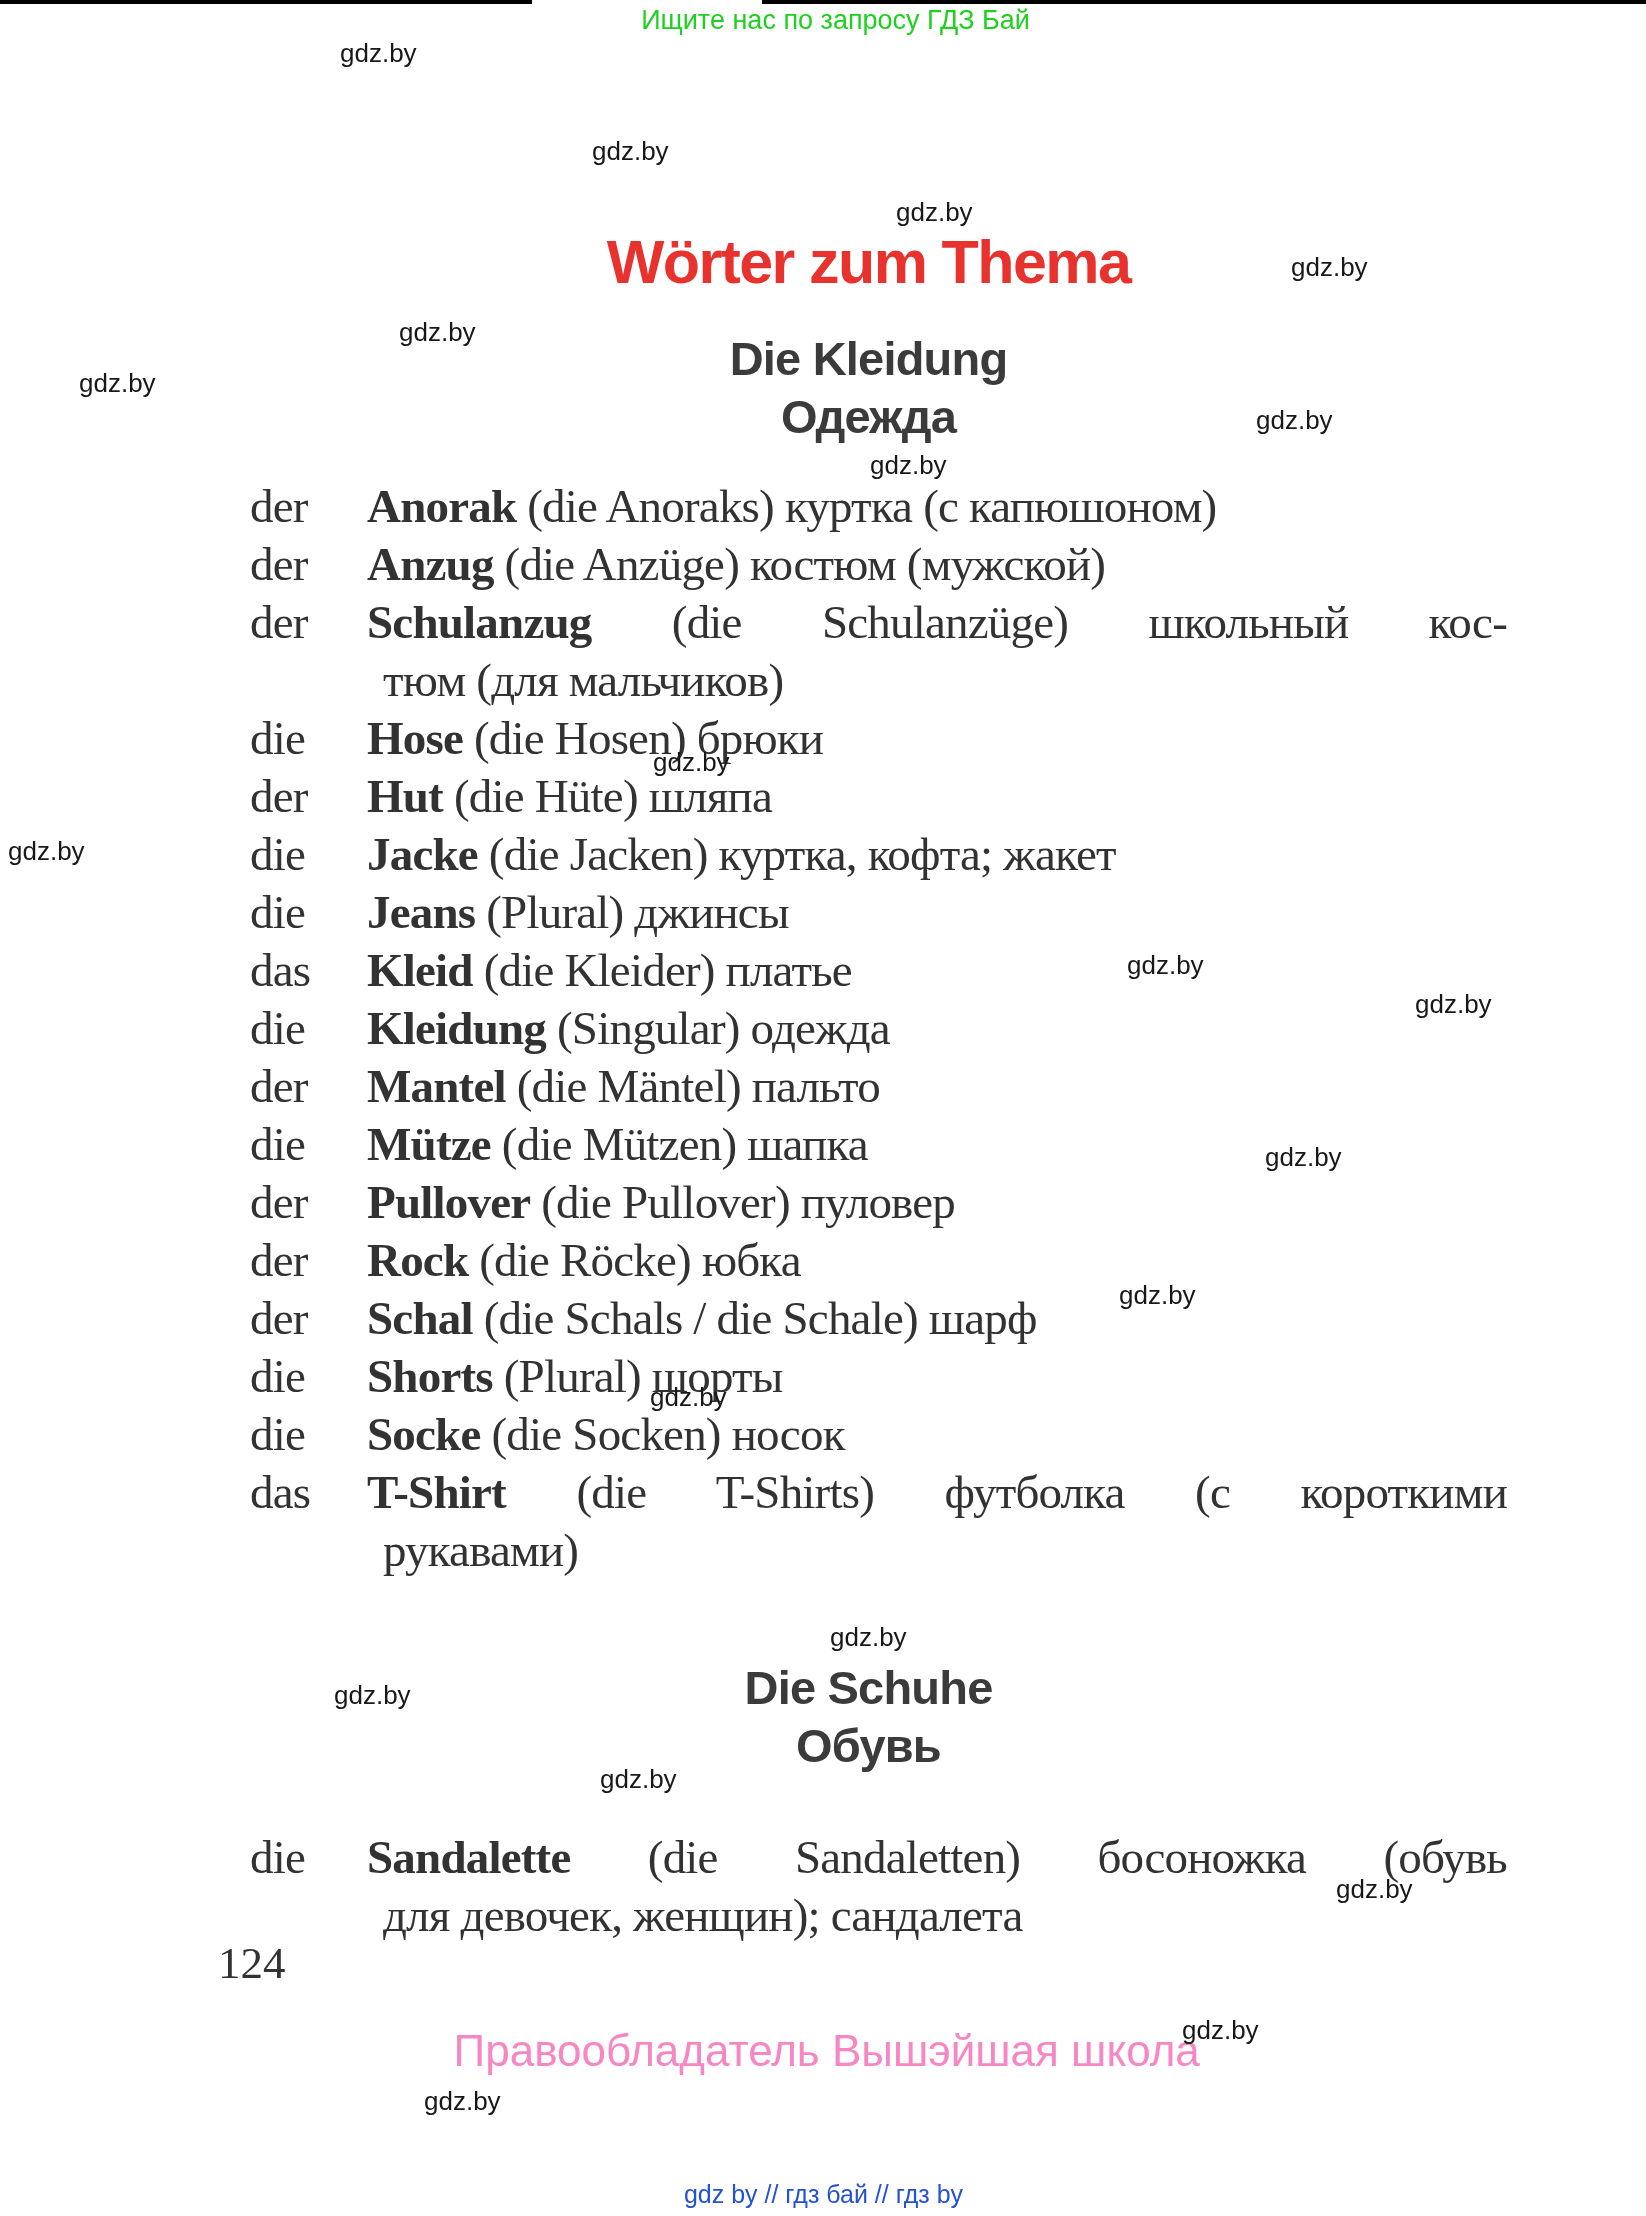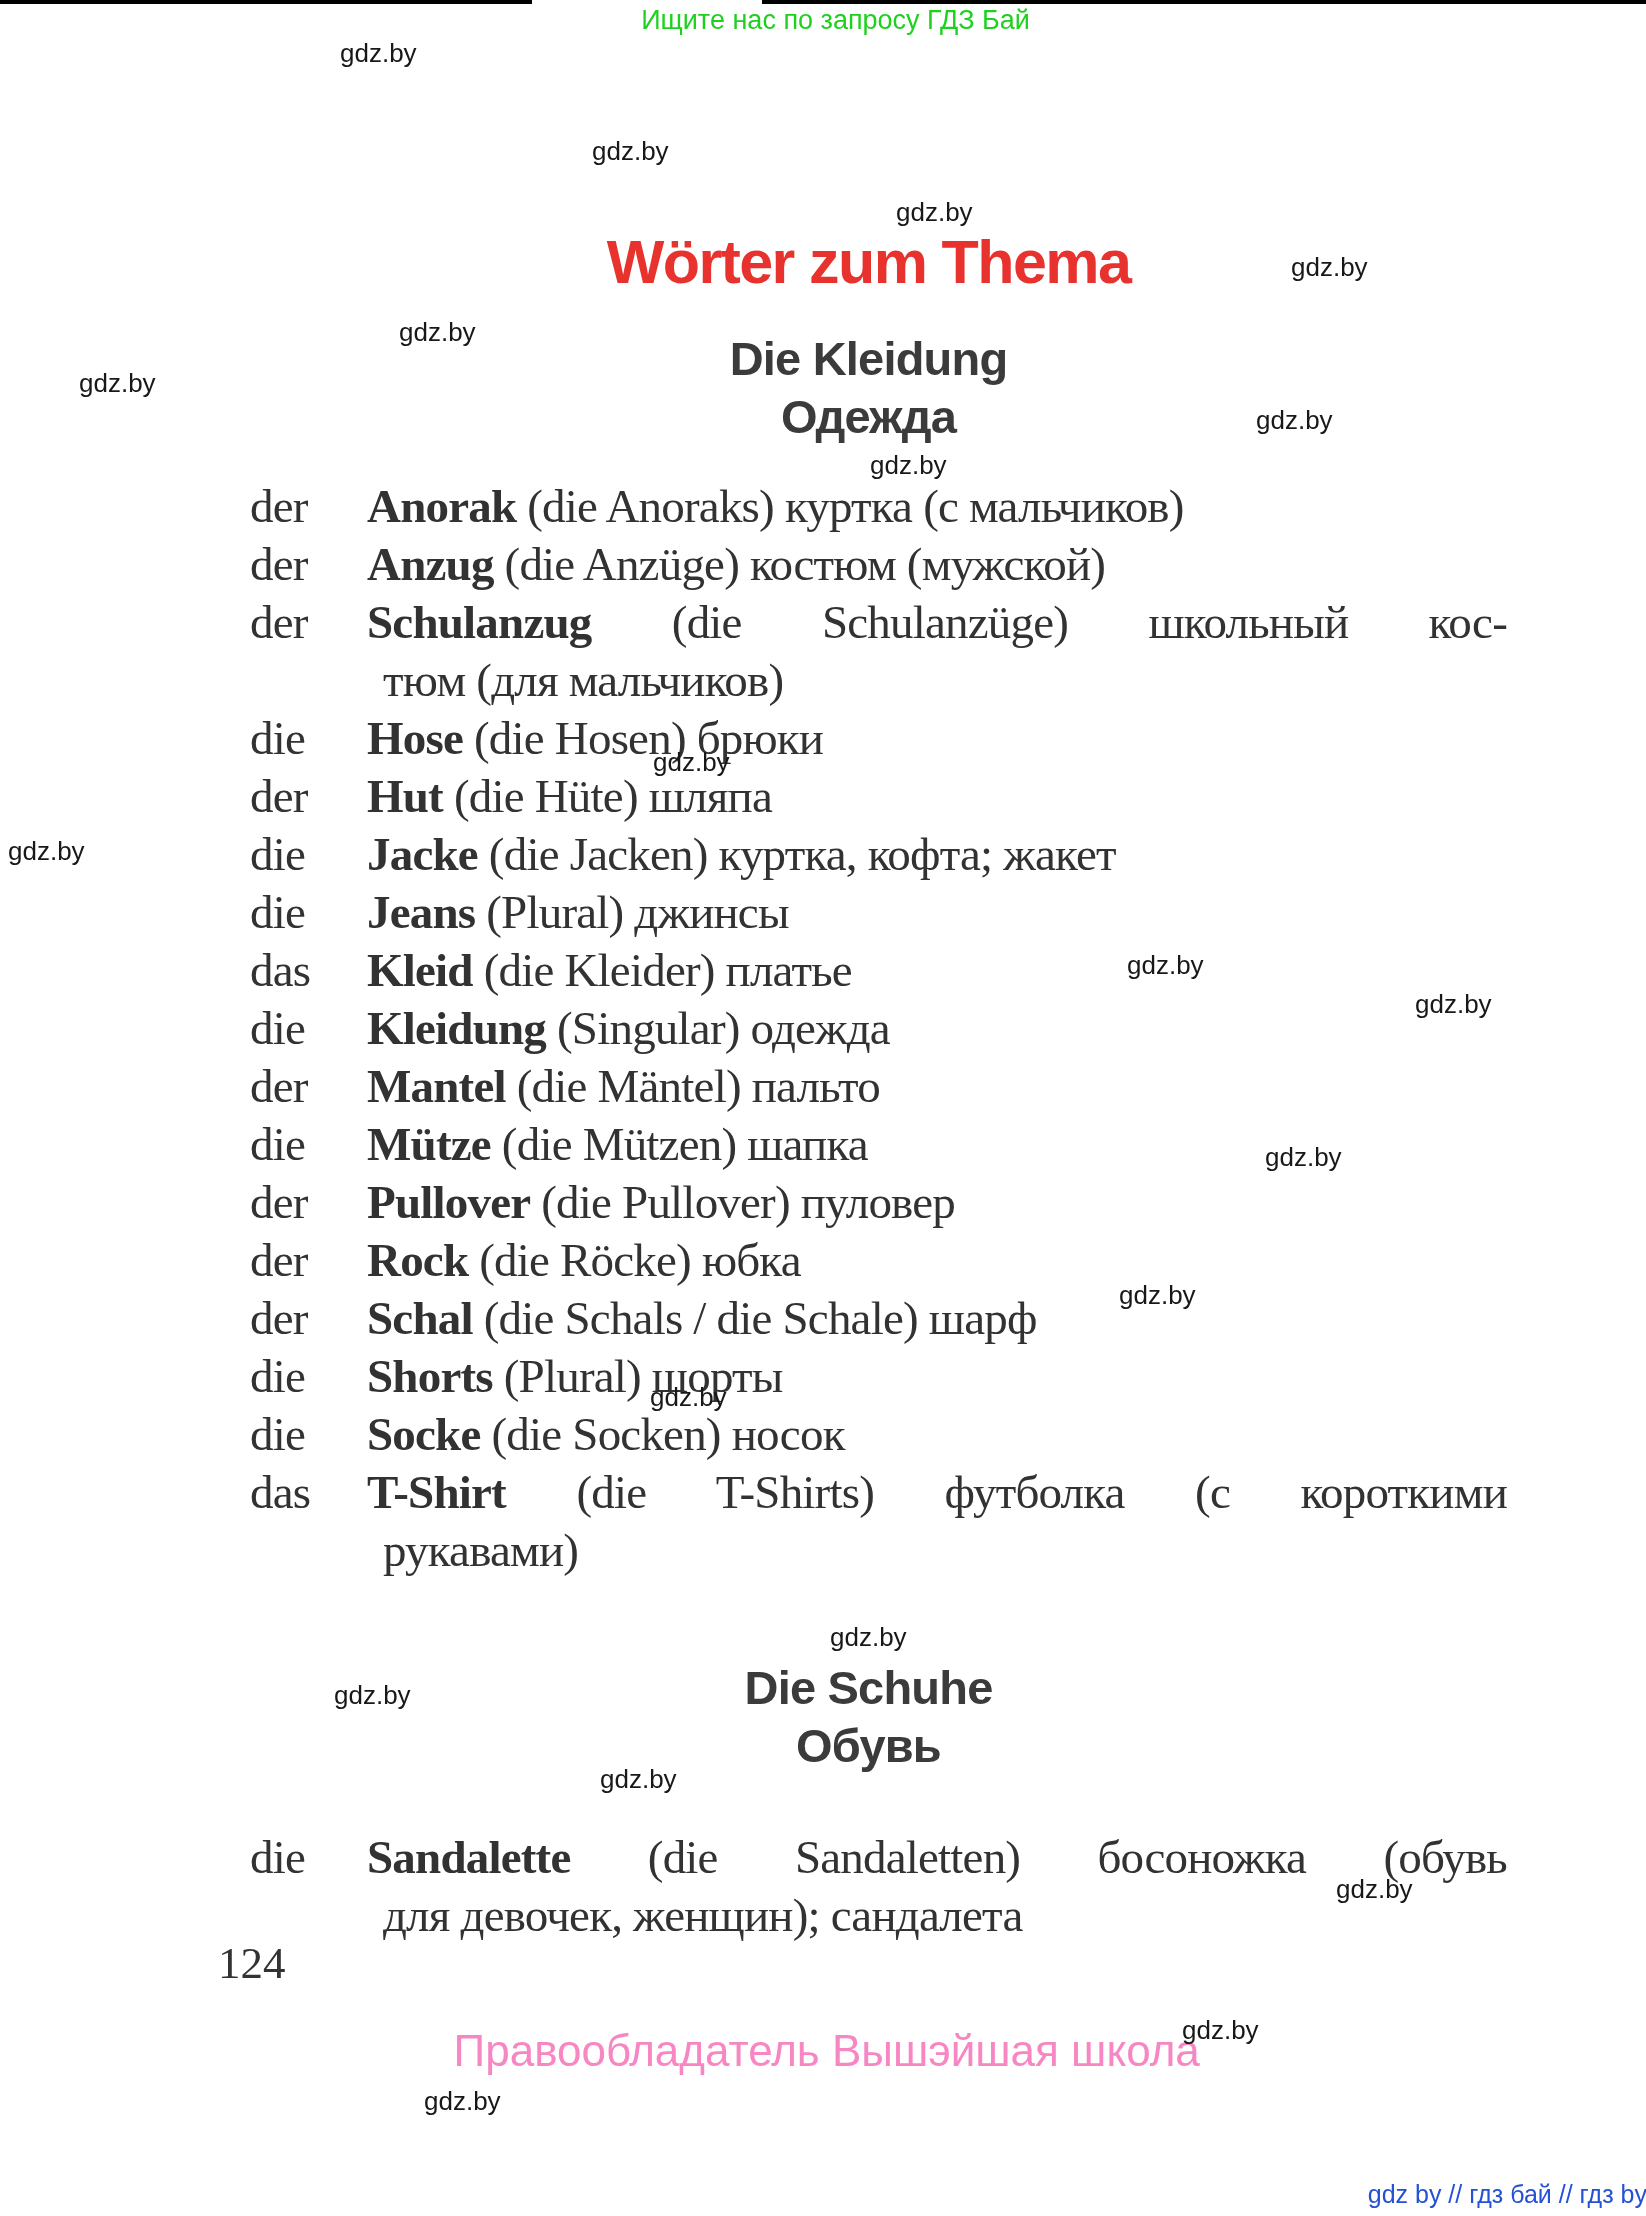--- a/index.html
+++ b/index.html
@@ -67,21 +67,21 @@
     color:#333333;
   }
   .copyright {
     position:absolute; top:2027px; left:3.2px; width:1647px;
     text-align:center;
     font-size:44px; line-height:48px;
     color:#f787c3;
   }
   .footer {
     position:absolute; top:2178px; left:0; width:1647px;
-    text-align:right;
+    text-align:center;
     font-size:25px; line-height:32px;
     color:#2451d5;
   }
 </style>
 </head>
 <body>
 
 <div class="page">
 
   <div class="edge left"></div>
@@ -90,21 +90,21 @@
   <div class="banner">Ищите нас по запросу ГДЗ Бай</div>
 
   <div class="title">Wörter zum Thema</div>
 
   <div class="section-heading" id="heading-kleidung">
     <div>Die Kleidung</div>
     <div>Одежда</div>
   </div>
 
   <div class="vocab" id="clothing-list">
-      <div class="vline"><span class="art">der</span><span class="hw">Anorak</span> <span>(die Anoraks) куртка (с мальчиков)</span></div>
+      <div class="vline"><span class="art">der</span><span class="hw">Anorak</span> <span>(die Anoraks) куртка (с капюшоном)</span></div>
       <div class="vline"><span class="art">der</span><span class="hw">Anzug</span> <span>(die Anzüge) костюм (мужской)</span></div>
       <div class="vline just"><span class="art">der</span><span class="hw">Schulanzug</span> <span>(die Schulanzüge) школьный кос-</span></div>
       <div class="vline cont"><span>тюм (для мальчиков)</span></div>
       <div class="vline"><span class="art">die</span><span class="hw">Hose</span> <span>(die Hosen) брюки</span></div>
       <div class="vline"><span class="art">der</span><span class="hw">Hut</span> <span>(die Hüte) шляпа</span></div>
       <div class="vline"><span class="art">die</span><span class="hw">Jacke</span> <span>(die Jacken) куртка, кофта; жакет</span></div>
       <div class="vline"><span class="art">die</span><span class="hw">Jeans</span> <span>(Plural) джинсы</span></div>
       <div class="vline"><span class="art">das</span><span class="hw">Kleid</span> <span>(die Kleider) платье</span></div>
       <div class="vline"><span class="art">die</span><span class="hw">Kleidung</span> <span>(Singular) одежда</span></div>
       <div class="vline"><span class="art">der</span><span class="hw">Mantel</span> <span>(die Mäntel) пальто</span></div>

